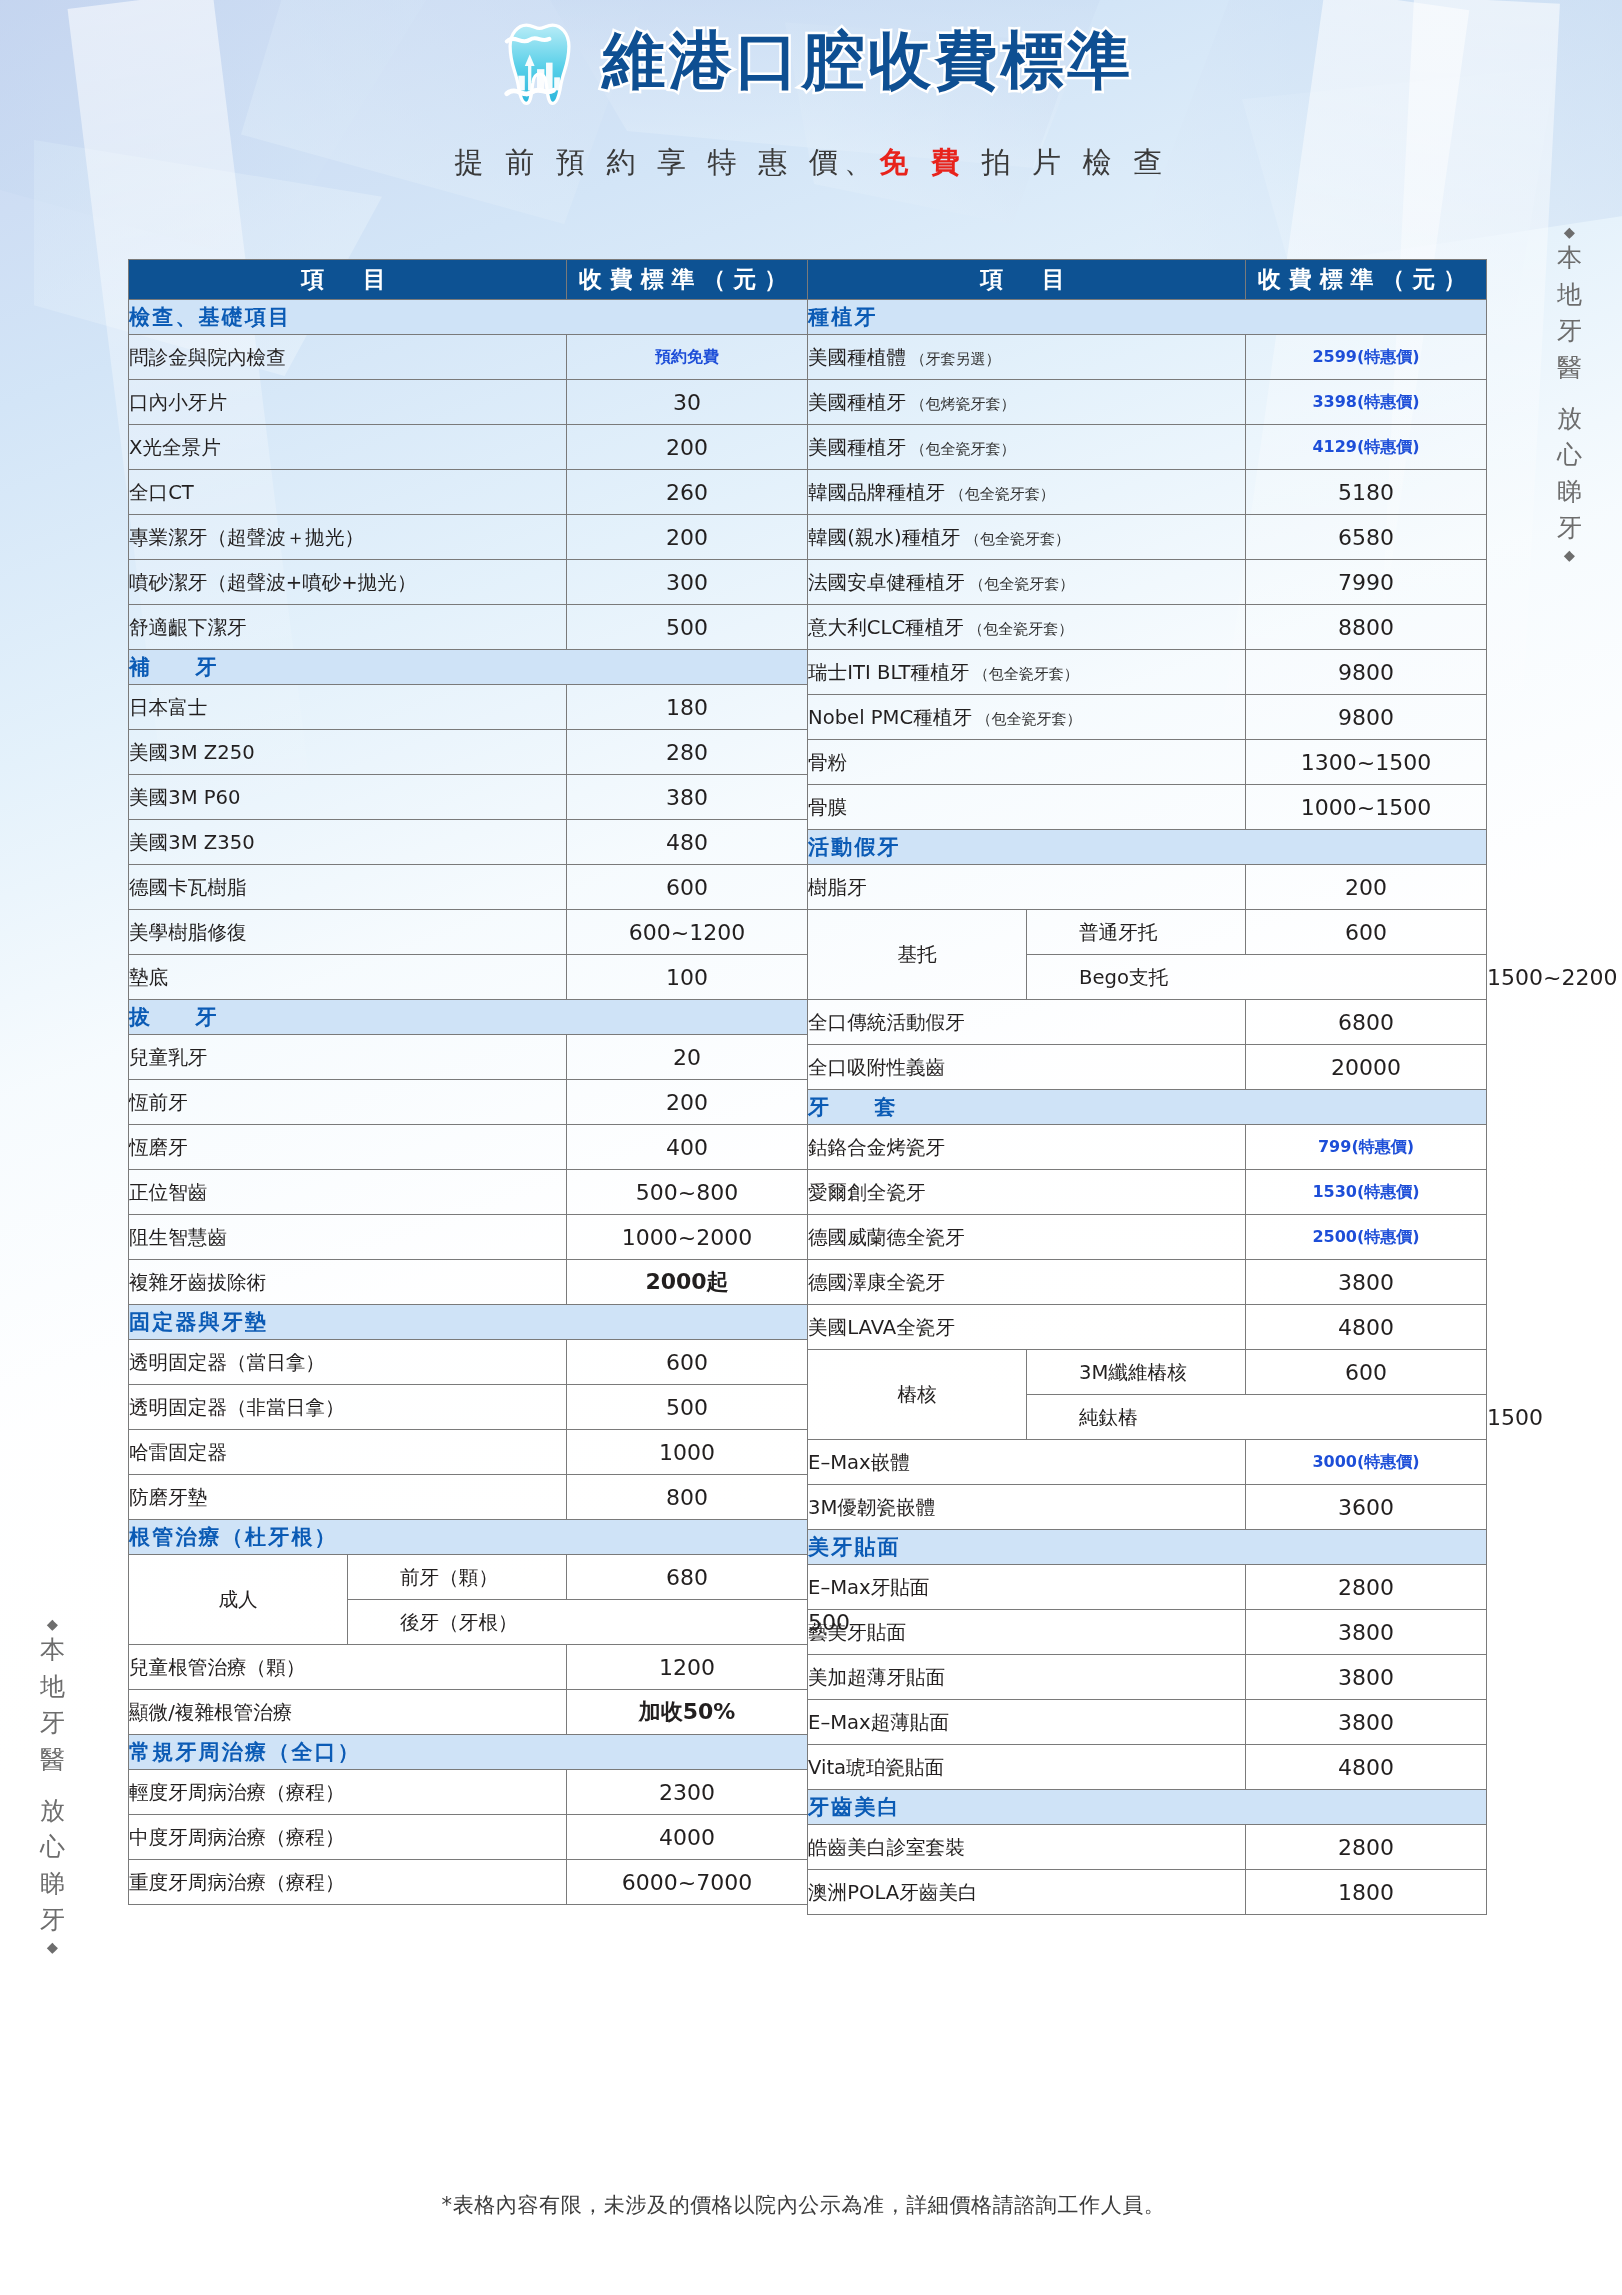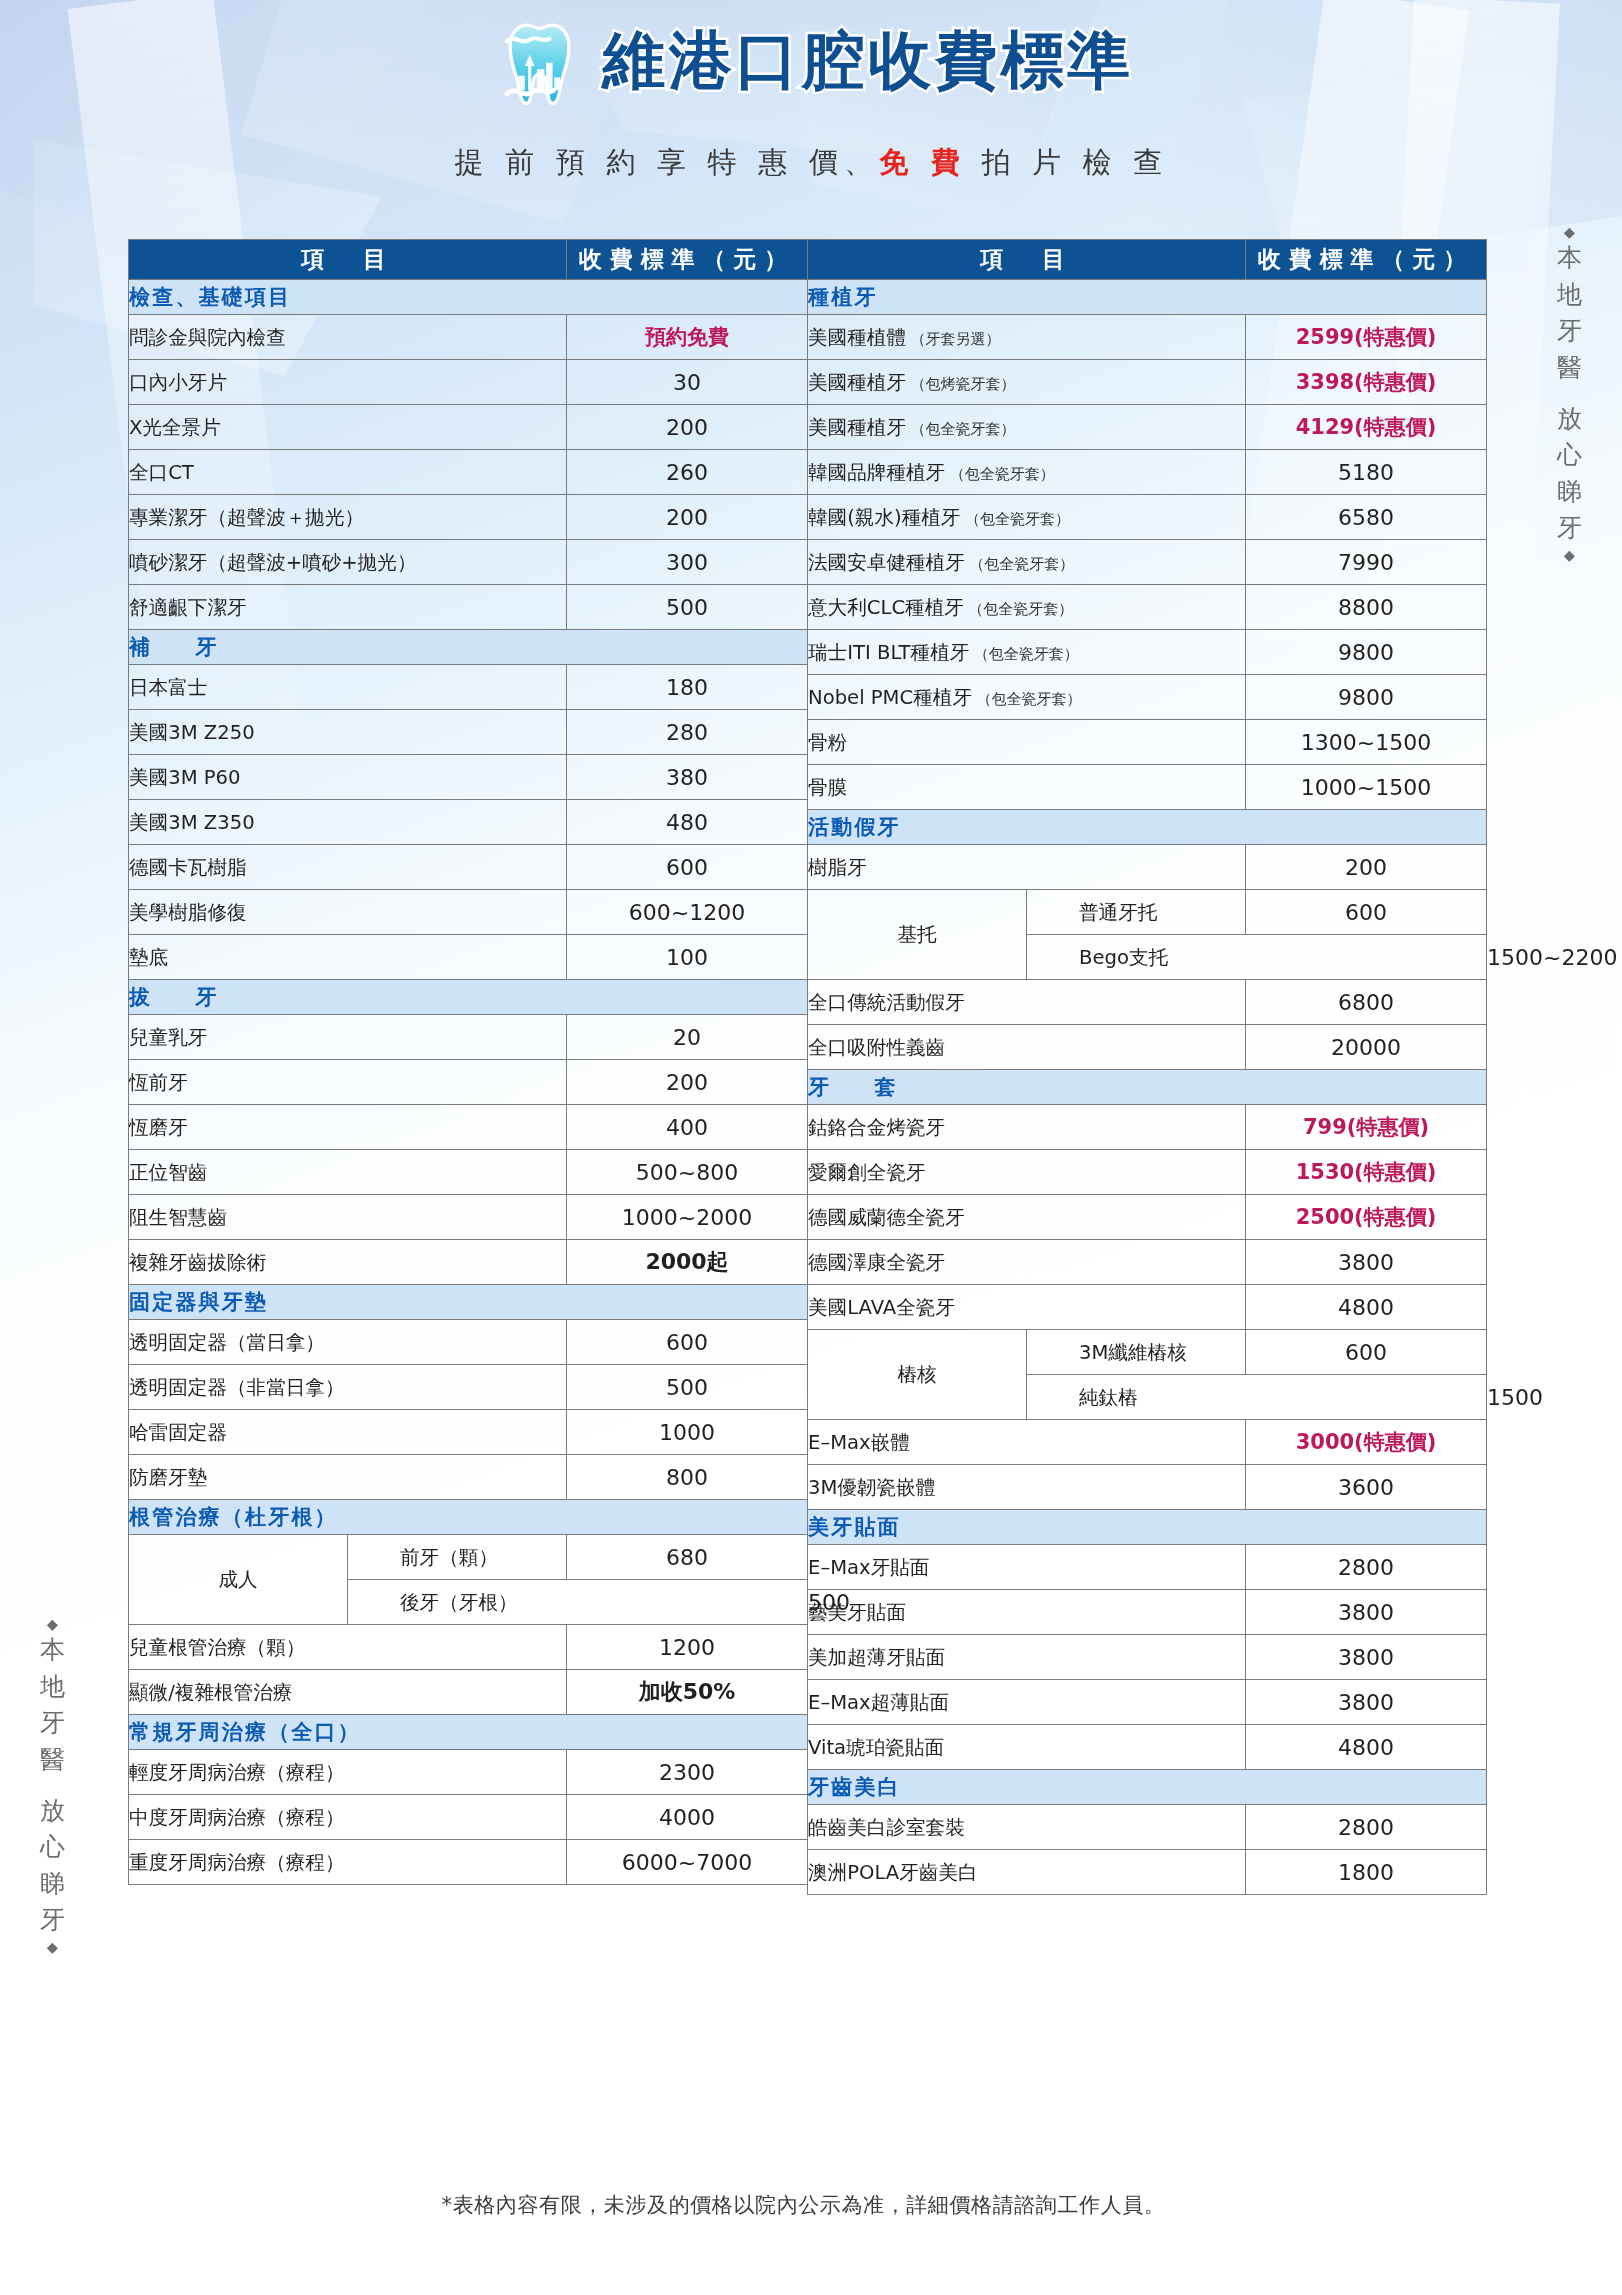--- a/index.html
+++ b/index.html
@@ -59,21 +59,21 @@
   }
   .side-slogan .ch { display:block; }
   .side-slogan .gap { display:block; height:14.6px; }
   .side-slogan .dia { display:block; font-size:14.6px; line-height:1.1; }
   #slogan-right { right:33px; top:224px; }
   #slogan-left  { left:33px;  top:1616px; }
 
   
   #table-area {
     position:absolute; z-index:4;
-    left:128px; top:239px; width:1358px;
+    left:128px; top:259px; width:1358px;
     display:flex; gap:0;
   }
   .col { width:679px; }
   table.price { width:100%; border-collapse:collapse; table-layout:fixed; }
   table.price td, table.price th { border:0.9px solid #7a7a7a; padding:0; }
 
   .hdr th {
     background:#0d5293; color:#ffffff; height:40px;
     font-size:23px; font-weight:bold; letter-spacing:7.9px;
     font-family:"DejaVu Sans","Liberation Sans",sans-serif;
@@ -92,21 +92,21 @@
   td.item {
     padding:0 0 0 13.5px; height:45px; font-size:19.6px; color:#221f1f;
     font-family:"DejaVu Sans","Liberation Sans",sans-serif;
     white-space:nowrap; overflow:hidden;
   }
   td.item .sub { font-size:15px; color:#333; padding-left:4.5px; letter-spacing:0; }
   td.price {
     width:241px; text-align:center; height:45px; font-size:22px; color:#221f1f;
     font-family:"DejaVu Sans","Liberation Sans",sans-serif;
   }
-  td.price.promo { color:#be185d; font-weight:bold; font-size:21px; }
+  td.price.promo { color:#1d4ed8; font-weight:bold; font-size:16px; }
   td.rowspan-label {
     width:84px; text-align:center; font-size:19.6px; color:#221f1f;
     font-family:"DejaVu Sans","Liberation Sans",sans-serif;
   }
   td.item.indent { padding-left:52px; }
   td.bold { font-weight:bold; }
 
   
   #footer {
     position:absolute; z-index:4; left:0; right:16px; top:2191px;

